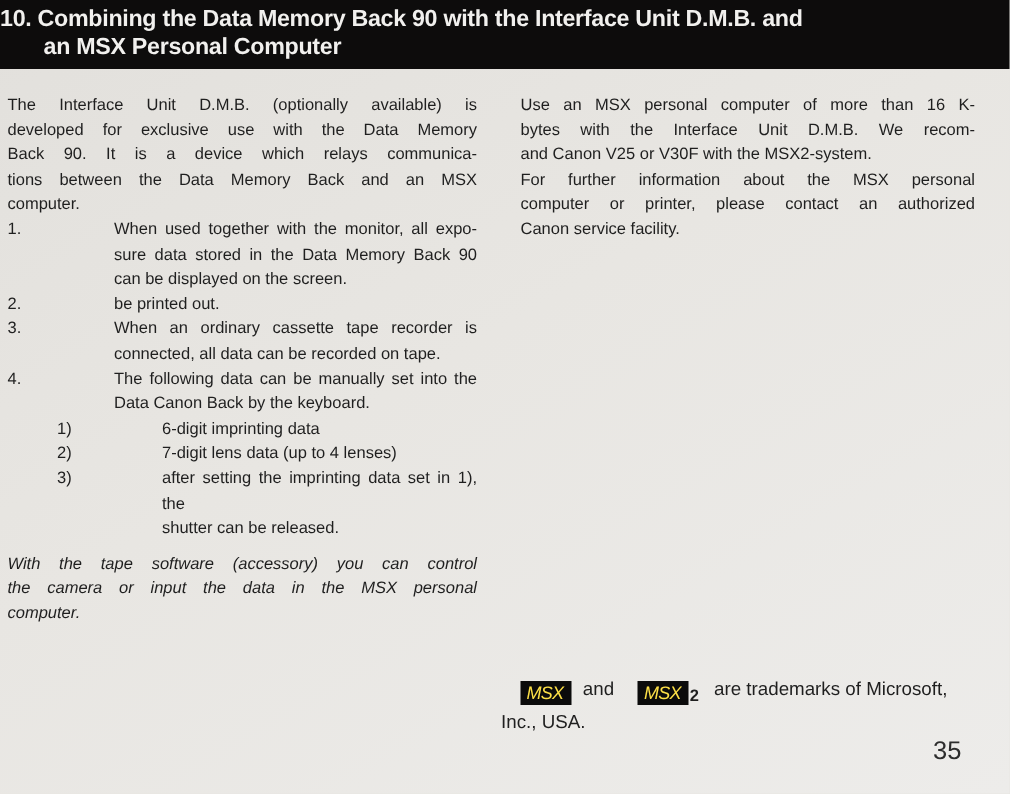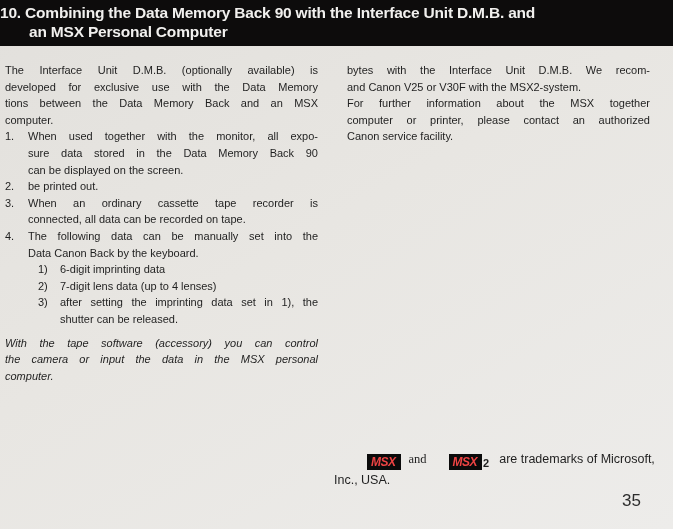--- a/index.html
+++ b/index.html
@@ -34,44 +34,43 @@
     font-size: 11px;
     line-height: 16.6px;
     color: #1f1f1f;
   }
   .col-left  { left: 5px;   top: 62px; width: 313px; }
   .col-right { left: 347px; top: 62px; width: 303px; }
   .lines > div { text-align: justify; text-align-last: justify; }
   .lines > div:last-child { text-align-last: left; }
   .item { display: flex; }
   .item-num { flex: 0 0 23px; width: 23px; }
-  .item-body { flex: 1; min-width: 0; }
+  .item-body { flex: 1; min-width: 0; margin-left: 48px; }
   .sublist { margin-left: 33px; }
   .sublist .item-num { flex-basis: 22px; width: 22px; }
   .closing { margin-top: 7px; font-style: italic; }
   
   .trademark {
     position: absolute; left: 334px; top: 451px; width: 332px;
     font-size: 12.5px; line-height: 16.6px; color: #1f1f1f;
   }
   .tm-line1 { padding-left: 13px; white-space: nowrap; }
   .msx-logo {
     display: inline-block;
     background: #0b0b0b;
-    color: #ef4444;
-    font-weight: bold;
+    color: #fde047;
+    font-weight: normal;
     font-style: italic;
     font-size: 12px;
     line-height: 14px;
     padding: 1px 5px 1px 4px;
     vertical-align: -3px;
     letter-spacing: -0.5px;
-    margin-left: 20px;
   }
-  .tm-and { margin: 0 2px 0 8px; font-family: Liberation Serif, serif; }
+  .tm-and { margin: 0 16px 0 8px; }
   .msx2-sub {
     font-weight: bold;
     font-size: 11px;
     vertical-align: -4px;
     margin-left: 1px;
   }
   .tm-rest { margin-left: 10px; }
   .tm-line2 { margin-top: 0px; }
   
   .page-number {
@@ -86,20 +85,21 @@
 
   <div class="header-bar">
     <div class="header-line1">10. Combining the Data Memory Back 90 with the Interface Unit D.M.B. and</div>
     <div class="header-line2">an MSX Personal Computer</div>
   </div>
 
   <div class="col col-left">
     <div class="lines">
         <div>The Interface Unit D.M.B. (optionally available) is</div>
         <div>developed for exclusive use with the Data Memory</div>
+        <div>Back 90. It is a device which relays communica-</div>
         <div>tions between the Data Memory Back and an MSX</div>
         <div>computer.</div>
       </div>
 
     <div class="item">
       <div class="item-num">1.</div>
       <div class="item-body lines">
           <div>When used together with the monitor, all expo-</div>
           <div>sure data stored in the Data Memory Back 90</div>
           <div>can be displayed on the screen.</div>
@@ -150,25 +150,26 @@
 
     <div class="closing lines">
         <div>With the tape software (accessory) you can control</div>
         <div>the camera or input the data in the MSX personal</div>
         <div>computer.</div>
       </div>
   </div>
 
   <div class="col col-right">
     <div class="lines">
+        <div>Use an MSX personal computer of more than 16 K-</div>
         <div>bytes with the Interface Unit D.M.B. We recom-</div>
         <div>and Canon V25 or V30F with the MSX2-system.</div>
       </div>
     <div class="lines">
-        <div>For further information about the MSX together</div>
+        <div>For further information about the MSX personal</div>
         <div>computer or printer, please contact an authorized</div>
         <div>Canon service facility.</div>
       </div>
   </div>
 
   <div class="trademark">
     <div class="tm-line1">
       <span class="msx-logo">MSX</span><span class="tm-and">and</span><span class="msx-logo">MSX</span><span class="msx2-sub">2</span><span class="tm-rest">are trademarks of Microsoft,</span>
     </div>
     <div class="tm-line2">Inc., USA.</div>

